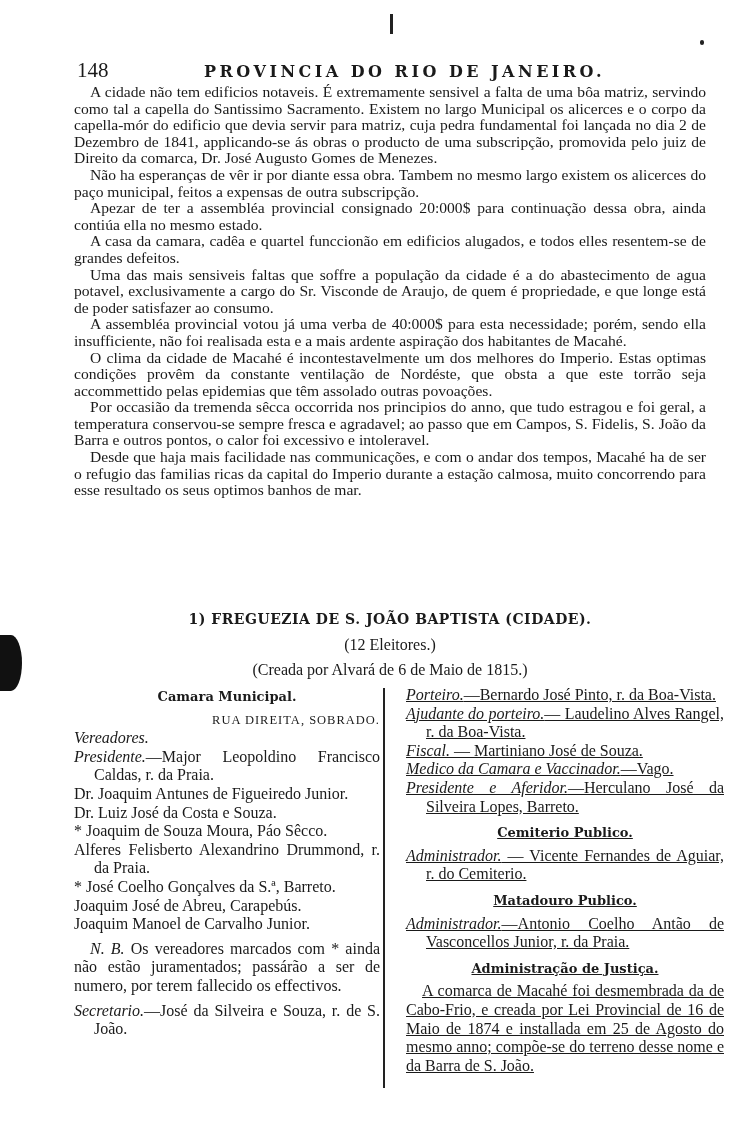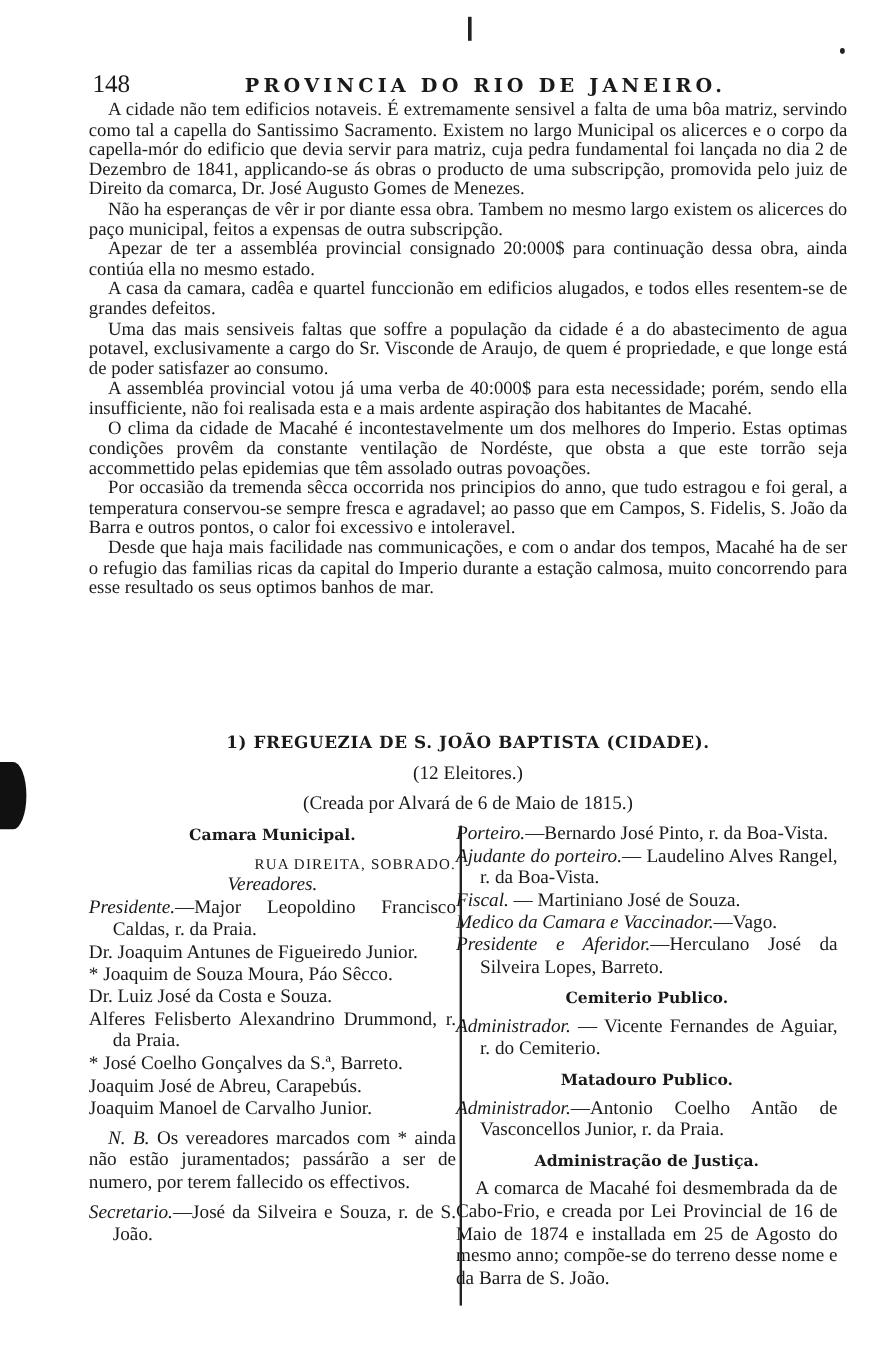--- a/index.html
+++ b/index.html
@@ -13,23 +13,23 @@
     .pageno { position:absolute; left:3px; top:0; font-size:21px; font-family:"Liberation Serif", serif; }
     .runhead { position:absolute; left:130px; top:4px; font-size:16px; font-weight:bold; letter-spacing:3.5px; font-family:"DejaVu Serif", serif; }
     .body-text { position:absolute; top:84px; left:0; width:632px; font-family:"Liberation Serif", serif; font-size:15.6px; line-height:16.6px; text-align:justify; }
     .body-text p { margin:0 0 0 0; text-indent:16px; }
     .sec-head { position:absolute; top:611px; left:0; width:632px; text-align:center; font-family:"DejaVu Serif", serif; font-weight:bold; font-size:14px; letter-spacing:0.5px; }
     .sub1, .sub2 { position:absolute; left:0; width:632px; text-align:center; font-family:"Liberation Serif", serif; font-size:16px; }
     .sub1 { top:636px; }
     .sub2 { top:661px; }
     .col { position:absolute; top:686px; font-family:"Liberation Serif", serif; font-size:16px; line-height:18.6px; }
     .col-left { left:0; width:306px; }
-    .col-right { left:306px; width:318px; }
+    .col-right { left:332px; width:318px;text-decoration:underline; }
     .divider { position:absolute; left:309px; top:688px; width:1.5px; height:400px; background:#222; }
-    .ctr { text-align:center; }
+    .ctr { }
     .bold-head { font-family:"DejaVu Serif", serif; font-weight:bold; font-size:13px; text-align:center; margin:2px 0 4px; }
     .caps { text-align:right; font-size:12.5px; letter-spacing:1px; }
     .ital { font-style:italic; }
     .entry { padding-left:20px; text-indent:-20px; text-align:justify; }
     .ind { text-indent:16px; text-align:justify; }
     .gap { height:6px; }
   </style>
 </head>
 <body>
 
@@ -58,22 +58,22 @@
   <div class="sec-head">1) FREGUEZIA DE S. JOÃO BAPTISTA (CIDADE).</div>
   <div class="sub1">(12 Eleitores.)</div>
   <div class="sub2">(Creada por Alvará de 6 de Maio de 1815.)</div>
 
   <div class="col col-left">
     <div class="bold-head">Camara Municipal.</div>
     <div class="caps">RUA DIREITA, SOBRADO.</div>
     <div class="ctr ital">Vereadores.</div>
     <div class="entry"><span class="ital">Presidente.</span><span>—Major Leopoldino Francisco Caldas, r. da Praia.</span></div>
     <div class="entry">Dr. Joaquim Antunes de Figueiredo Junior.</div>
+    <div class="entry">Dr. Luiz José da Costa e Souza.</div>
     <div class="entry">* Joaquim de Souza Moura, Páo Sêcco.</div>
-    <div class="entry">Dr. Luiz José da Costa e Souza.</div>
     <div class="entry">Alferes Felisberto Alexandrino Drummond, r. da Praia.</div>
     <div class="entry">* José Coelho Gonçalves da S.ª, Barreto.</div>
     <div class="entry">Joaquim José de Abreu, Carapebús.</div>
     <div class="entry">Joaquim Manoel de Carvalho Junior.</div>
     <div class="gap"></div>
     <div class="ind"><span class="ital">N. B.</span><span> Os vereadores marcados com * ainda não estão juramentados; passárão a ser de numero, por terem fallecido os effectivos.</span></div>
     <div class="gap"></div>
     <div class="entry"><span class="ital">Secretario.</span><span>—José da Silveira e Souza, r. de S. João.</span></div>
   </div>
 

